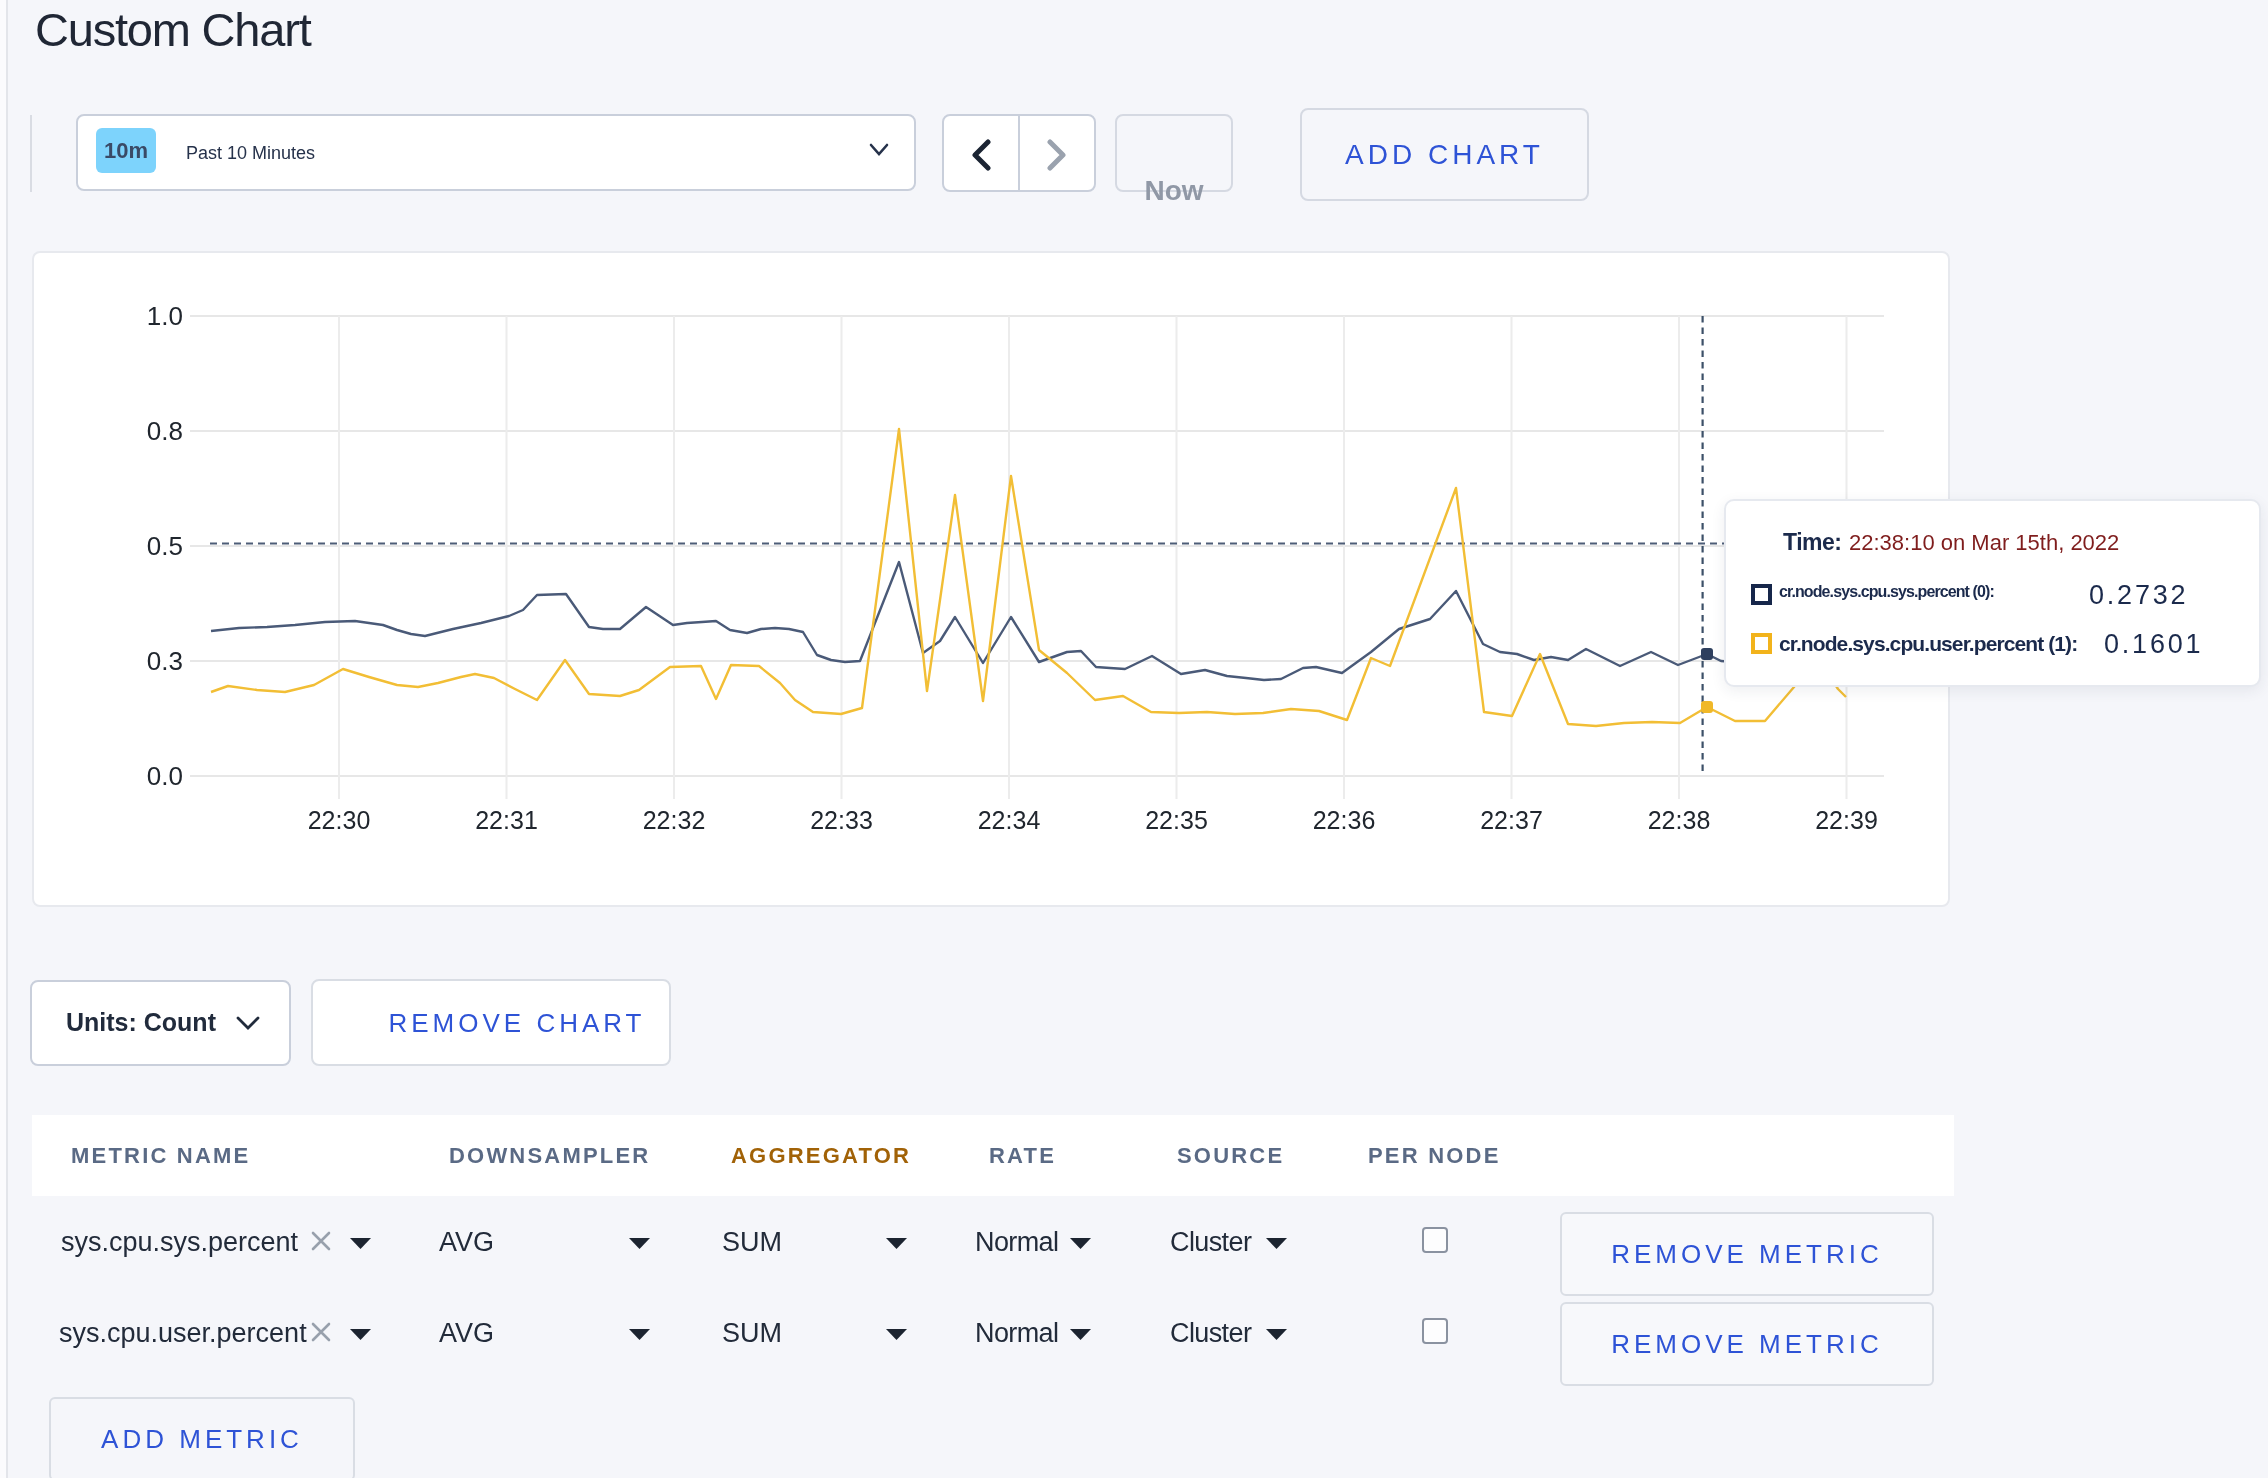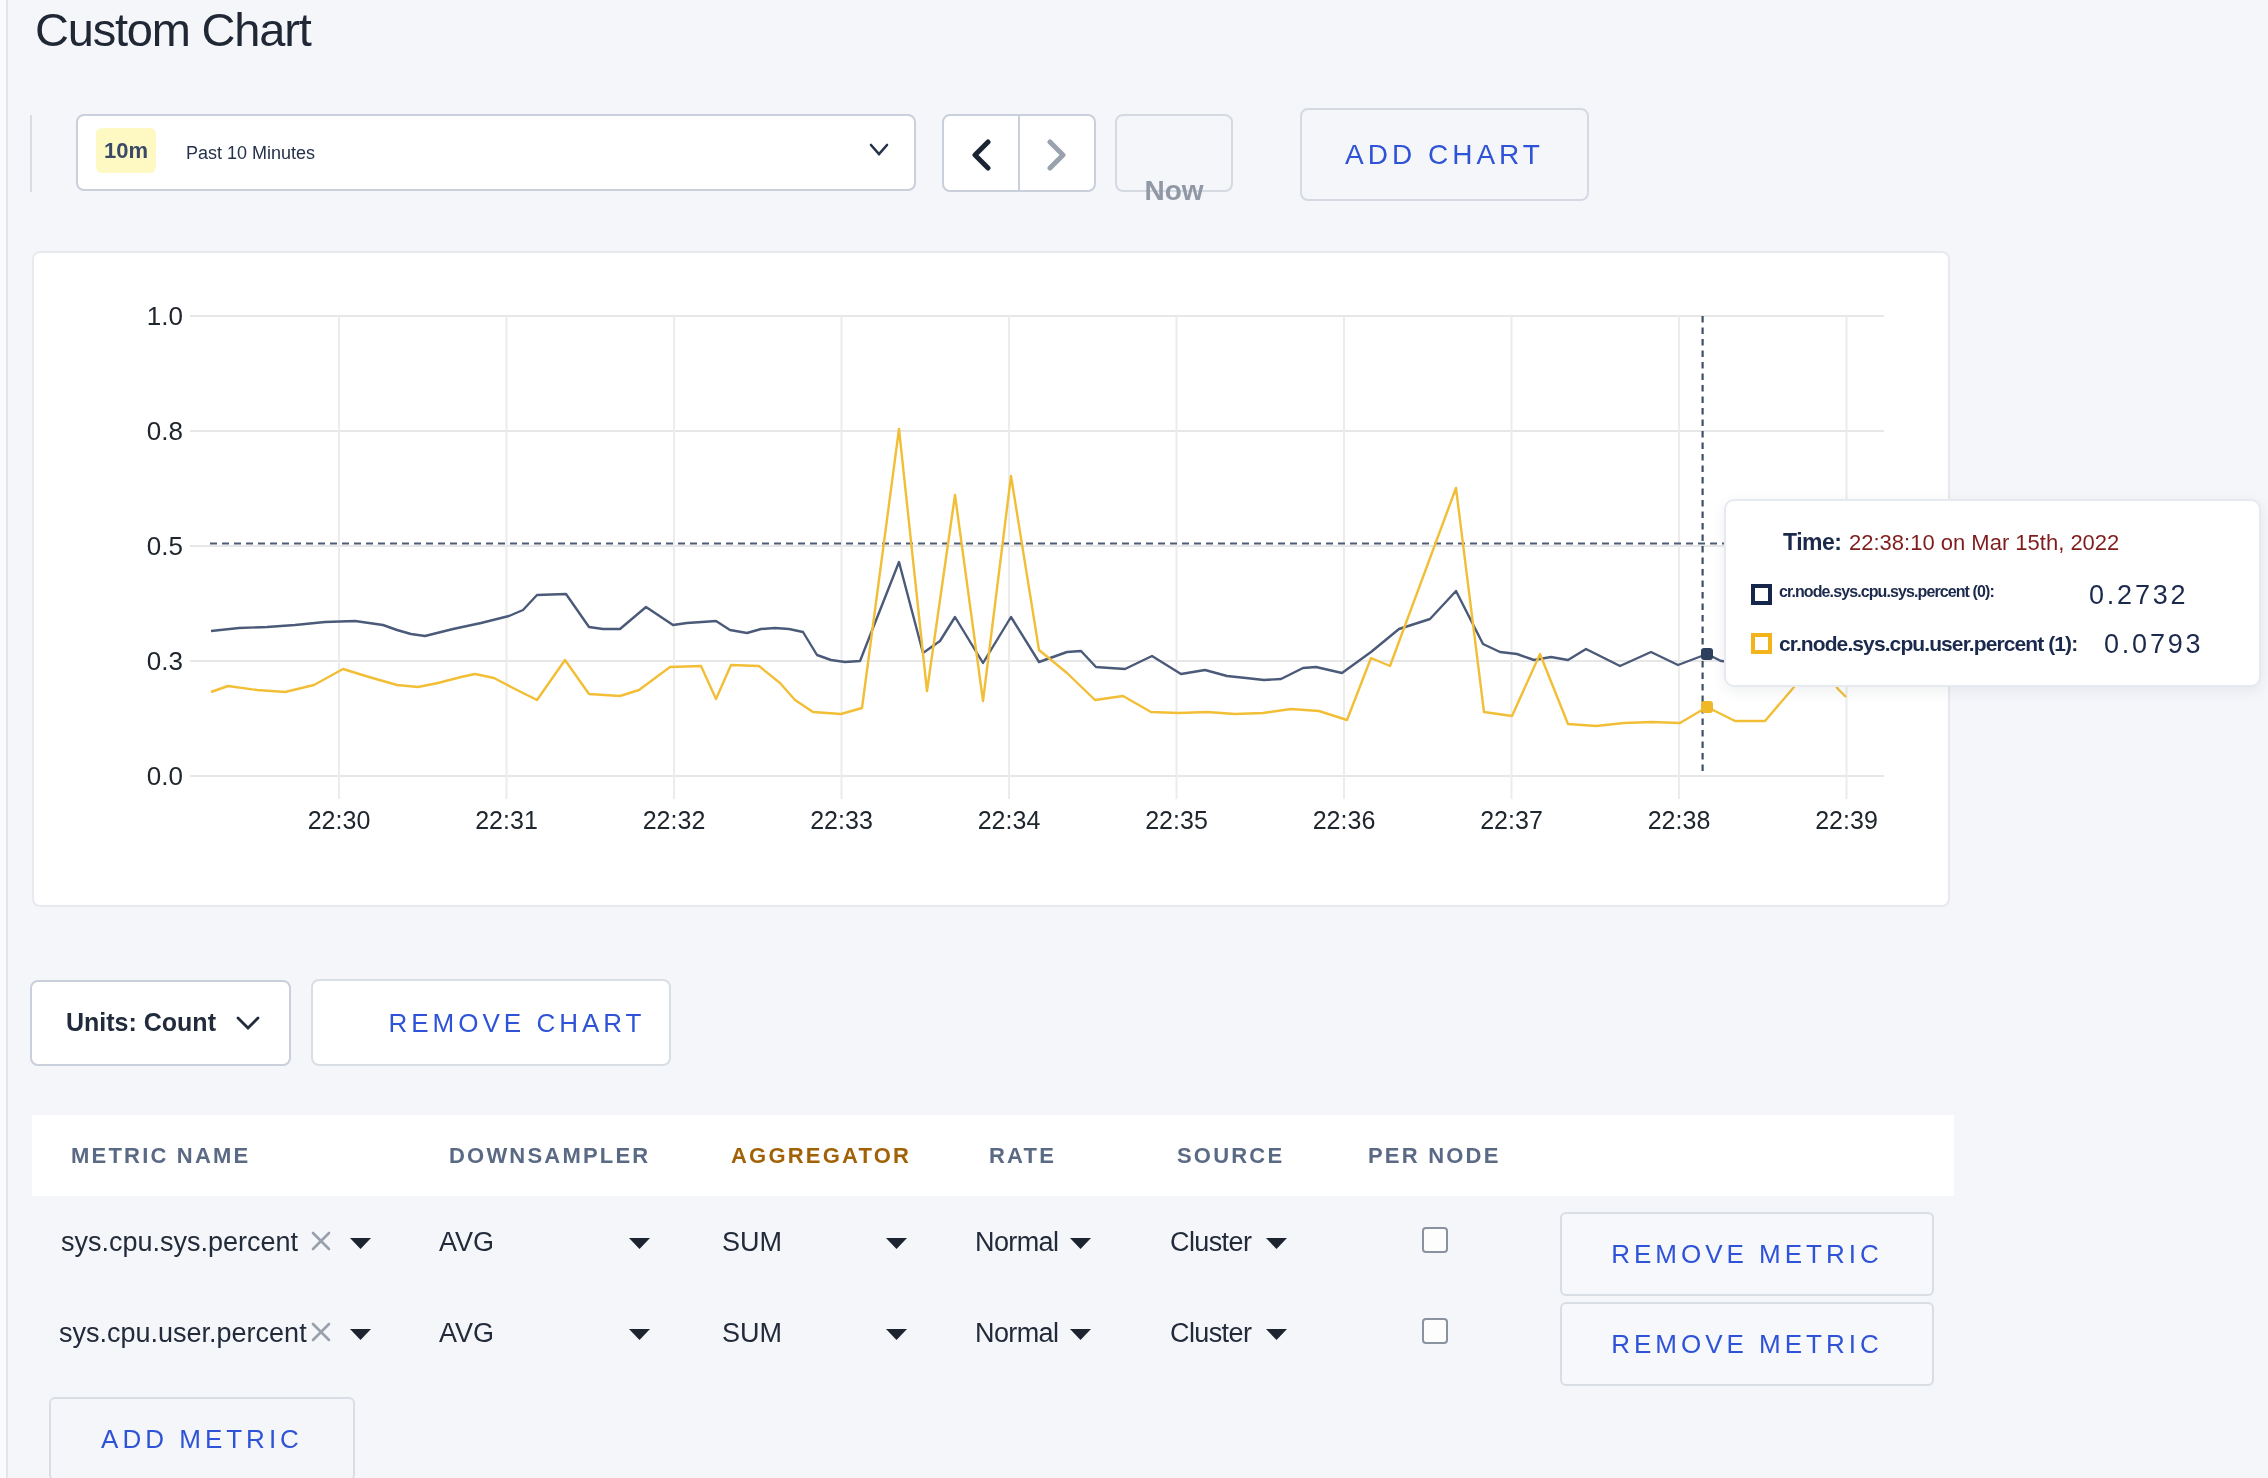--- a/index.html
+++ b/index.html
@@ -10,21 +10,21 @@
   .blue { color:#2e53d6; }
 </style>
 </head>
 <body>
 <div class="abs" style="left:0;top:0;width:8px;height:1478px;background:#fbfbfd;border-right:2px solid #e3e5ea;"></div>
 
 <div class="abs" style="left:35px;top:2px;font-size:47px;letter-spacing:-1.2px;color:#202735;">Custom Chart</div>
 
 <div class="abs" style="left:30px;top:115px;width:2px;height:77px;background:#d9dce3;"></div>
 <div class="abs" style="left:76px;top:114px;width:840px;height:77px;background:#fff;border:2px solid #c9cfdb;border-radius:8px;"></div>
-<div class="abs" style="left:96px;top:128px;width:60px;height:45px;background:#fef9c3;border-radius:6px;text-align:center;line-height:45px;font-size:22px;font-weight:bold;color:#3a4a66;">10m</div>
+<div class="abs" style="left:96px;top:128px;width:60px;height:45px;background:#7dd3fc;border-radius:6px;text-align:center;line-height:45px;font-size:22px;font-weight:bold;color:#3a4a66;">10m</div>
 <div class="abs" style="left:186px;top:143px;font-size:18px;color:#26324b;">Past 10 Minutes</div>
 <svg class="abs" style="left:869px;top:143px;" width="20" height="14" viewBox="0 0 20 14">
     <path d="M2 2 L10 11 L18 2" fill="none" stroke="#26324b" stroke-width="2.6" stroke-linecap="round"></path>
   </svg>
 
 <div class="abs" style="left:942px;top:114px;width:154px;height:78px;background:#fff;border:2px solid #c9cfdb;border-radius:8px;"></div>
 <div class="abs" style="left:1018px;top:116px;width:2px;height:74px;background:#c9cfdb;"></div>
 <svg class="abs" style="left:970px;top:139px;" width="22" height="32" viewBox="0 0 22 32">
     <path d="M18 3 L5 16 L18 29" fill="none" stroke="#1b2433" stroke-width="5" stroke-linecap="round" stroke-linejoin="round"></path>
   </svg>
@@ -90,21 +90,21 @@
 </svg>
 
 <div class="abs" style="left:1724px;top:499px;width:537px;height:188px;background:#fff;border:2px solid #e6e9ef;border-radius:10px;box-shadow:0 4px 14px rgba(40,50,80,0.08);"></div>
 <div class="abs" style="left:1783px;top:529px;font-size:23px;letter-spacing:-0.5px;font-weight:bold;color:#1b2a4c;">Time:</div>
 <div class="abs" style="left:1849px;top:530px;font-size:22px;color:#7f1d1d;">22:38:10 on Mar 15th, 2022</div>
 <div class="abs" style="left:1751px;top:584px;width:21px;height:21px;border:4.5px solid #16264a;background:#fff;"></div>
 <div class="abs" style="left:1779px;top:583px;font-size:16px;letter-spacing:-0.9px;font-weight:bold;color:#1b2a4c;">cr.node.sys.cpu.sys.percent (0):</div>
 <div class="abs" style="left:2089px;top:580px;font-size:27px;letter-spacing:2.8px;color:#1b2a4c;">0.2732</div>
 <div class="abs" style="left:1751px;top:633px;width:21px;height:21px;border:4.5px solid #f2b31b;background:#fff;"></div>
 <div class="abs" style="left:1779px;top:632px;font-size:21px;letter-spacing:-0.9px;font-weight:bold;color:#1b2a4c;">cr.node.sys.cpu.user.percent (1):</div>
-<div class="abs" style="left:2104px;top:629px;font-size:27px;letter-spacing:2.8px;color:#1b2a4c;">0.0793</div>
+<div class="abs" style="left:2104px;top:629px;font-size:27px;letter-spacing:2.8px;color:#1b2a4c;">0.1601</div>
 
 <div class="abs" style="left:30px;top:980px;width:261px;height:86px;background:#fff;border:2px solid #c9cfdb;border-radius:8px;"></div>
 <div class="abs" style="left:66px;top:1008px;font-size:25px;font-weight:bold;color:#212b3c;">Units: Count</div>
 <svg class="abs" style="left:236px;top:1016px;" width="24" height="16" viewBox="0 0 24 16">
     <path d="M2 2 L12 12 L22 2" fill="none" stroke="#212b3c" stroke-width="2.8" stroke-linecap="round"></path>
   </svg>
 <div class="abs" style="left:311px;top:979px;width:360px;height:87px;background:#fff;border:2px solid #d9dde4;border-radius:8px;"></div>
 <div class="abs blue" style="left:311px;top:1008px;width:412px;text-align:center;font-size:26px;letter-spacing:4px;">REMOVE CHART</div>
 
 <div class="abs" style="left:32px;top:1115px;width:1922px;height:81px;background:#fff;"></div>

